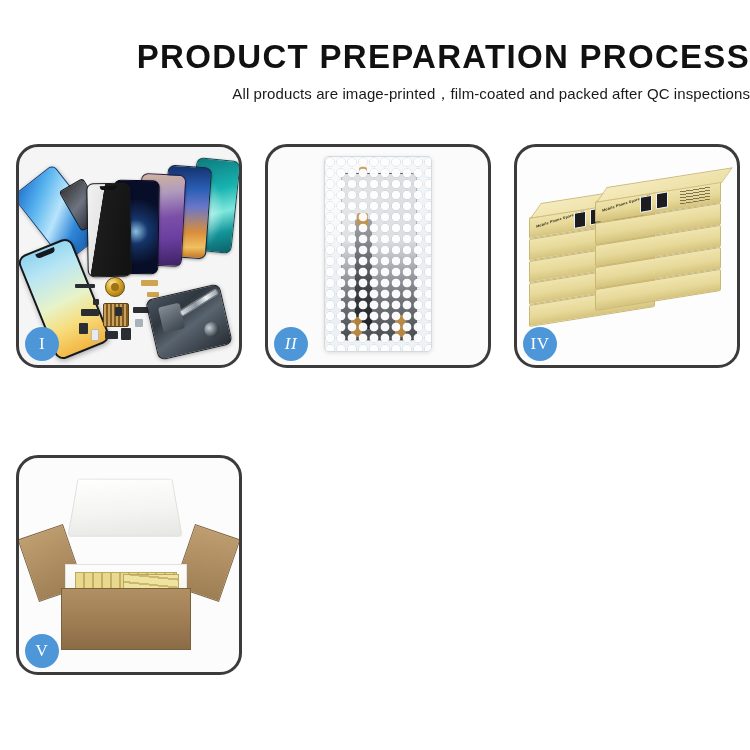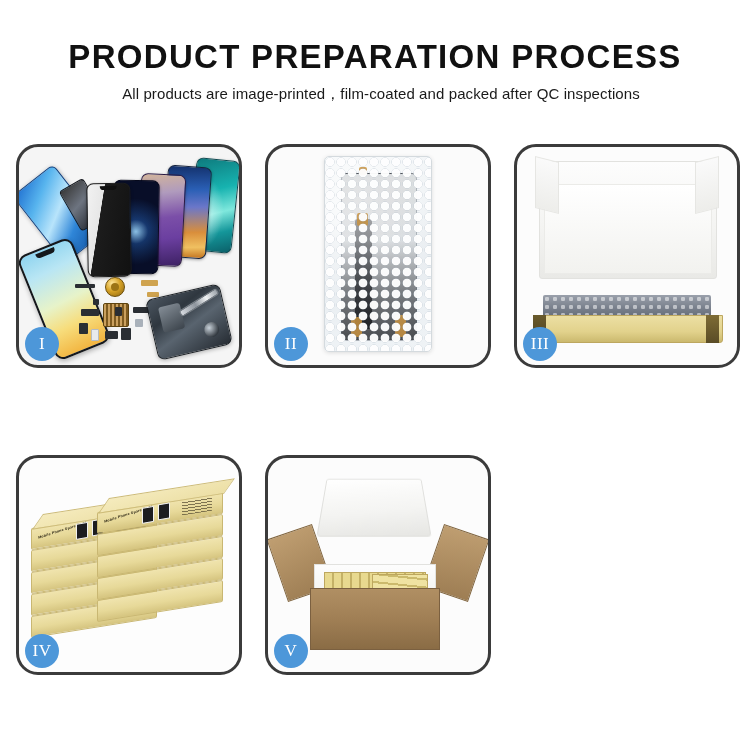--- a/index.html
+++ b/index.html
@@ -19,21 +19,21 @@
     height: 750px;
     background: #ffffff;
   }
 
   
   .header {
     position: absolute;
     top: 38px;
     left: 0;
     width: 750px;
-    text-align: center;
+    text-align: right;
   }
   .title {
     font-size: 33px;
     font-weight: 700;
     letter-spacing: 1.3px;
     color: #111111;
     line-height: 1.15;
     font-family: "Liberation Sans", sans-serif;
   }
   .subtitle {
@@ -254,21 +254,21 @@
     position: absolute;
     right: 18px; top: 152px;
     width: 44px; height: 7px;
     transform: rotate(-32deg);
     border-radius: 3px;
     background: linear-gradient(90deg, #d7dbe0 0%, #8e959d 40%, #f0f2f4 70%, #9ba2a9 100%);
     border: 1px solid #7a8188;
   }
 
   
-  .p2 { background: #fbfbfb; }
+  .p2 { background: #fbfbfb; font-style: italic; }
   .bubble-bag {
     position: absolute;
     left: 50%;
     top: 9px;
     transform: translateX(-50%);
     width: 108px;
     height: 196px;
     border-radius: 5px;
     background:
       radial-gradient(circle at 30% 25%, rgba(255,255,255,.9), rgba(255,255,255,0) 60%),
@@ -558,32 +558,20 @@
           <span class="tab-amber" style="left:32px;top:56px;"></span>
           <span class="tab-amber" style="left:26px;top:160px;height:20px;"></span>
           <span class="tab-amber" style="left:70px;top:158px;height:22px;"></span>
           <span class="tab-amber" style="left:34px;top:10px;width:8px;height:8px;"></span>
           <div class="bubbles"></div>
         </div>
       </div>
       <div class="badge">II</div>
     </div>
 
-    <div class="panel p3">
-      <div class="panel-stage">
-        <div class="foam-lid"></div>
-        <div class="foam-flap-l"></div>
-        <div class="foam-flap-r"></div>
-        <div class="grey-bubbles"></div>
-        <div class="kraft-front"></div>
-        <div class="kraft-side"></div>
-        <div class="kraft-side r"></div>
-      </div>
-      <div class="badge">III</div>
-    </div>
 
     <div class="panel p4">
       <div class="panel-stage">
         <div class="stack">
 
           <div class="kbox" style="left:4px;  top:128px;"></div>
           <div class="kbox" style="left:4px;  top:106px;"></div>
           <div class="kbox" style="left:4px;  top:84px;"></div>
           <div class="kbox" style="left:4px;  top:62px;"></div>
           <div class="kbox" style="left:4px;  top:40px;">

